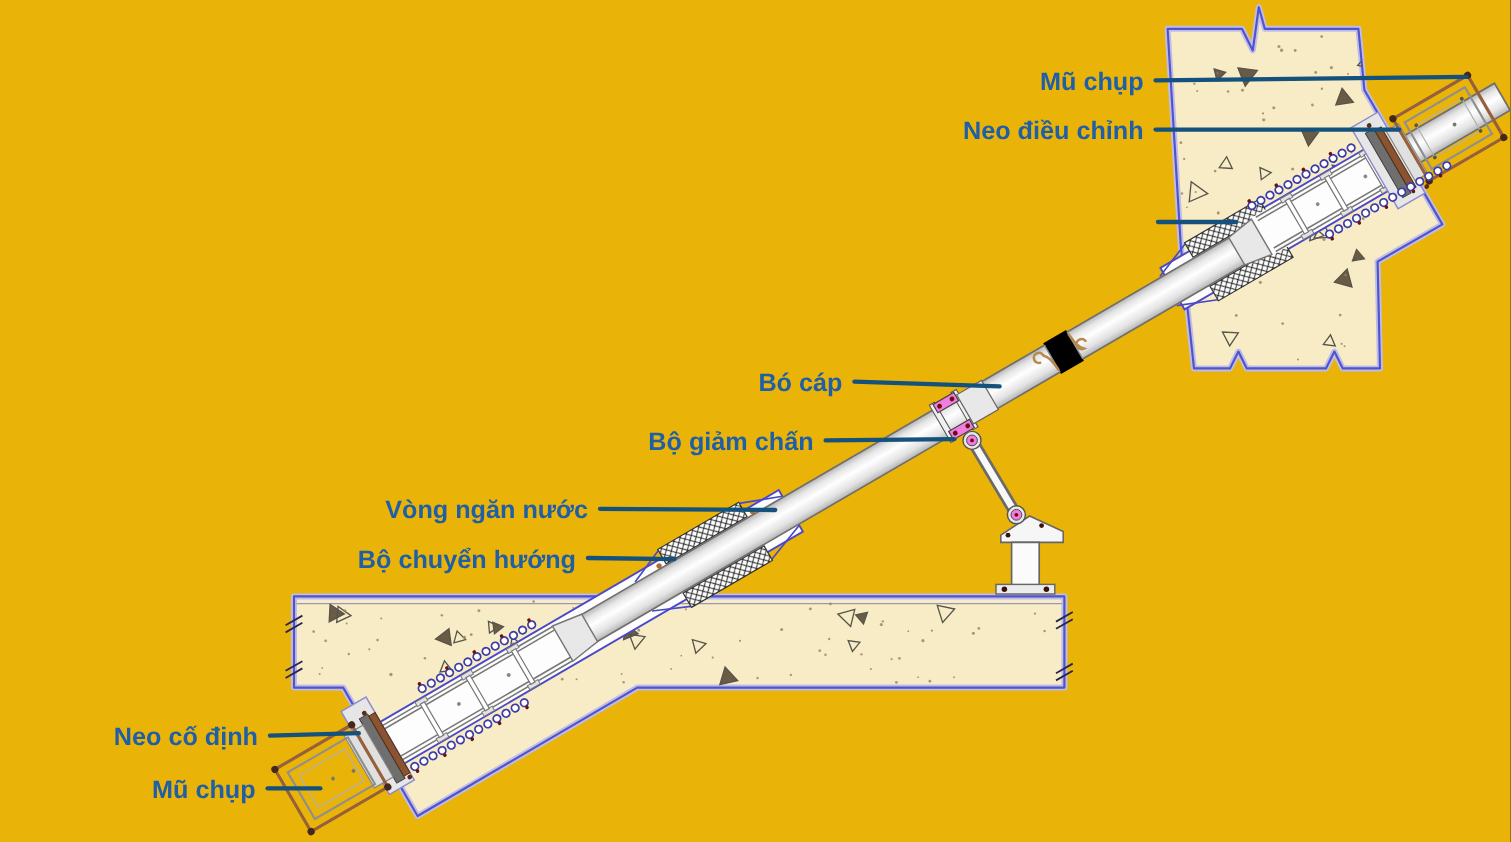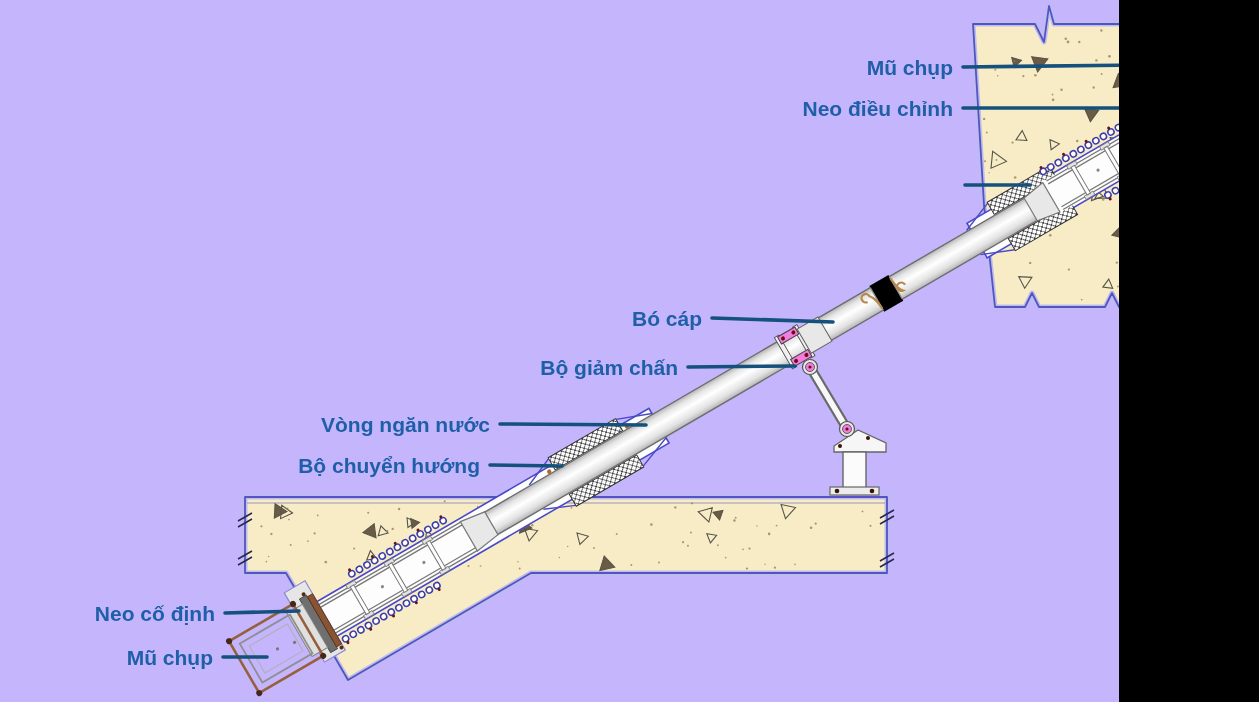--- a/index.html
+++ b/index.html
@@ -1,16 +1,16 @@
 <!DOCTYPE html>
 <html><head>
 <meta charset="utf-8">
 <style>
   html,body{margin:0;padding:0;background:#000;}
-  .stage{position:relative;width:1119px;height:702px;background:#c4b5fd;overflow:hidden;
+  .stage{position:relative;width:1259px;height:702px;background:#eab308;overflow:hidden;
          font-family:"Liberation Sans",sans-serif;}
   svg{display:block}
   text.lbl{font-family:"Liberation Sans",sans-serif;font-weight:bold;font-size:21px;fill:#1e5fa8;}
 </style>
 </head>
 <body>
 
 <div class="stage">
 <svg viewBox="0 0 1259 702" width="1259" height="702">
   <defs>

